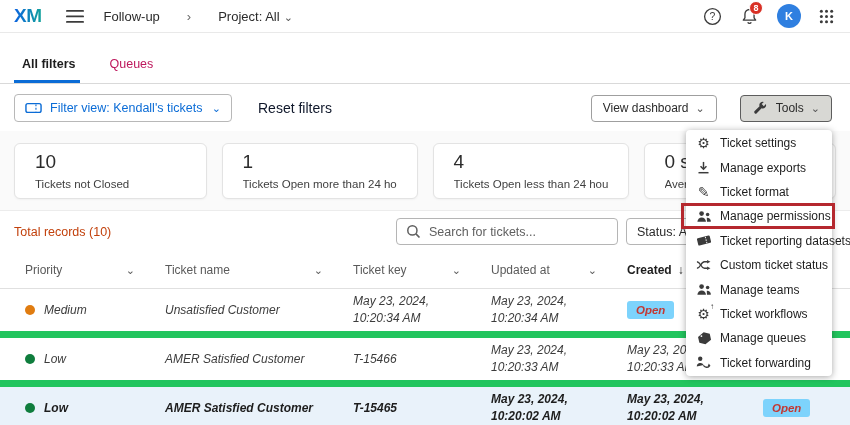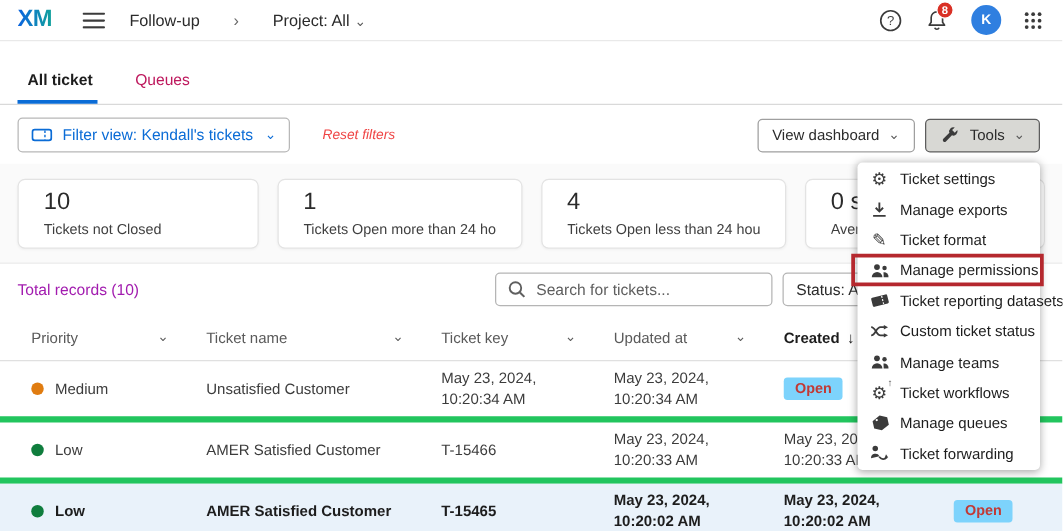--- a/index.html
+++ b/index.html
@@ -29,55 +29,55 @@
   .tabs { display:flex; gap:26px; padding:24px 0 0 22px; border-bottom:1px solid #d9d9d9; }
   .tab { font-size:12.5px; color:#be185d; padding:0 4px 9px 4px; cursor:pointer; }
   .tab.active { color:#1d1d1d; font-weight:700; border-bottom:3px solid #0b6cd6; margin-left:-8px; padding-left:8px; }
 
   
   .filterbar { display:flex; align-items:center; padding:10px 18px 9px 14px; }
   .filter-select { width:218px; height:28px; border:1px solid #b8b8b8; border-radius:4px;
     display:flex; align-items:center; gap:8px; padding:0 10px; color:#0b6cd6;
     font-size:12.5px; cursor:pointer; background:#fff; }
   .filter-select .lbl { flex:1; white-space:nowrap; overflow:hidden; }
-  .link { color:#ef4444; font-size:11px; margin-left:26px; cursor:pointer;font-style:italic; }
-  .right-btns { margin-left:auto; display:flex; gap:8px; }
+  .link { color:#0f172a; font-size:14px; margin-left:26px; cursor:pointer; }
+  .right-btns { margin-left:auto; display:flex; gap:23px; }
   .btn { height:27px; border-radius:4px; font-size:12px; display:flex; align-items:center;
     gap:7px; padding:0 11px; cursor:pointer; color:#2b2b2b; background:#fff; border:1px solid #9f9f9f; }
   .btn.tools { background:#d8d8d4; border:1px solid #5d5d5d; }
   .caret { font-size:11px; color:#555; line-height:1; }
 
   
   .cards-band { background:#fafafa; border-bottom:1px solid #ececec; padding:12px 14px 11px 14px;
     display:flex; gap:15px; }
   .card { width:196px; height:56px; background:#fff; border:1px solid #e3e3e3; border-radius:6px;
     padding:7px 20px; box-shadow:0 1px 2px rgba(0,0,0,0.04); }
   .card .val { font-size:19px; color:#2b2b2b; white-space:nowrap; }
   .card .lbl { font-size:11.5px; color:#3f3f3f; margin-top:5px; white-space:nowrap; overflow:hidden; }
 
   
   .recordsbar { height:41px; display:flex; align-items:center; padding:0 14px; }
-  .total-records { font-size:12.5px; color:#a21caf; }
+  .total-records { font-size:12.5px; color:#c2410c; }
   .searchbox { margin-left:auto; width:222px; height:27px; border:1px solid #b5b5b5; border-radius:4px;
     display:flex; align-items:center; gap:7px; padding:0 8px; background:#fff; }
   .searchbox input { border:none; outline:none; flex:1; font-size:12.5px;
     font-family:"Liberation Sans", sans-serif; color:#333; background:transparent; }
   .searchbox input::placeholder { color:#5f5f5f; }
   .status-btn { width:200px; height:27px; margin-left:8px; margin-right:10px; border:1px solid #b5b5b5;
     border-radius:4px; display:flex; align-items:center; justify-content:space-between;
     padding:0 10px; font-size:12.5px; color:#2b2b2b; background:#fff; cursor:pointer; white-space:nowrap; overflow:hidden; }
 
   
   .tbl-head, .tbl-row { display:grid; grid-template-columns:140px 188px 138px 136px 136px 1fr;
     padding-left:25px; align-items:center; }
   .tbl-head { height:37px; border-bottom:1px solid #e0e0e0; font-size:12px; color:#5a5a5a; }
   .th { display:flex; align-items:center; justify-content:space-between; padding-right:30px; }
   .th .caret { color:#5a5a5a; }
   .th.sorted { justify-content:flex-start; gap:6px; color:#1d1d1d; font-weight:700; }
-  .tbl-row { min-height:49px; border-bottom:5px solid #22c55e; font-size:12px; color:#3c3c3c; }
+  .tbl-row { min-height:49px; border-bottom:7px solid #22c55e; font-size:12px; color:#3c3c3c;font-style:italic; }
   .tbl-row.highlight { background:#e9f2fa; font-weight:700; color:#1d1d1d; }
   .prio { display:flex; align-items:center; gap:9px; }
   .dot { width:10px; height:10px; border-radius:50%; flex:none; }
   .dot.medium { background:#e07c10; }
   .dot.low { background:#0f7d3d; }
   .datecell { max-width:122px; line-height:1.4; }
   .badge-open { display:inline-block; padding:3px 9px; background:#7dd3fc; color:#c23934;
     border-radius:3px; font-size:11.5px; font-weight:700; }
 
   
@@ -140,21 +140,21 @@
             <circle cx="2.5" cy="13.5" r="1.6"></circle>
             <circle cx="8" cy="13.5" r="1.6"></circle>
             <circle cx="13.5" cy="13.5" r="1.6"></circle>
           </g>
         </svg>
     </span>
   </div>
 </header>
 
 <div class="tabs">
-  <span class="tab active">All ticket</span>
+  <span class="tab active">All filters</span>
   <span class="tab">Queues</span>
 </div>
 
 <div class="filterbar">
   <div class="filter-select">
     <span class="mi">
       <svg width="17" height="12" viewBox="0 0 18 12">
           <rect x="1" y="1.4" width="16" height="9.2" rx="2" fill="none" stroke="#0b6cd6" stroke-width="1.5"></rect>
           <line x1="11.6" y1="2.2" x2="11.6" y2="9.8" stroke="#0b6cd6" stroke-width="1.2" stroke-dasharray="2 1.6"></line>
         </svg>

